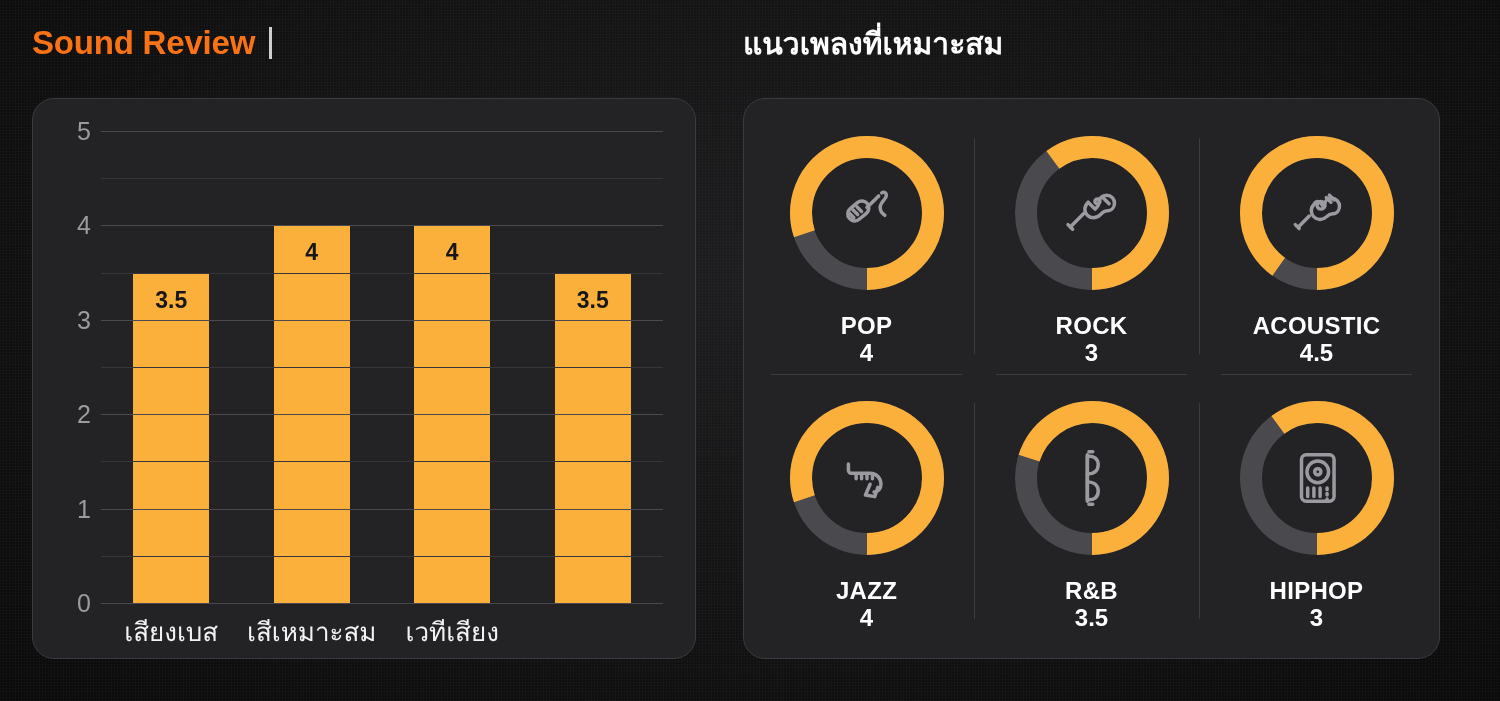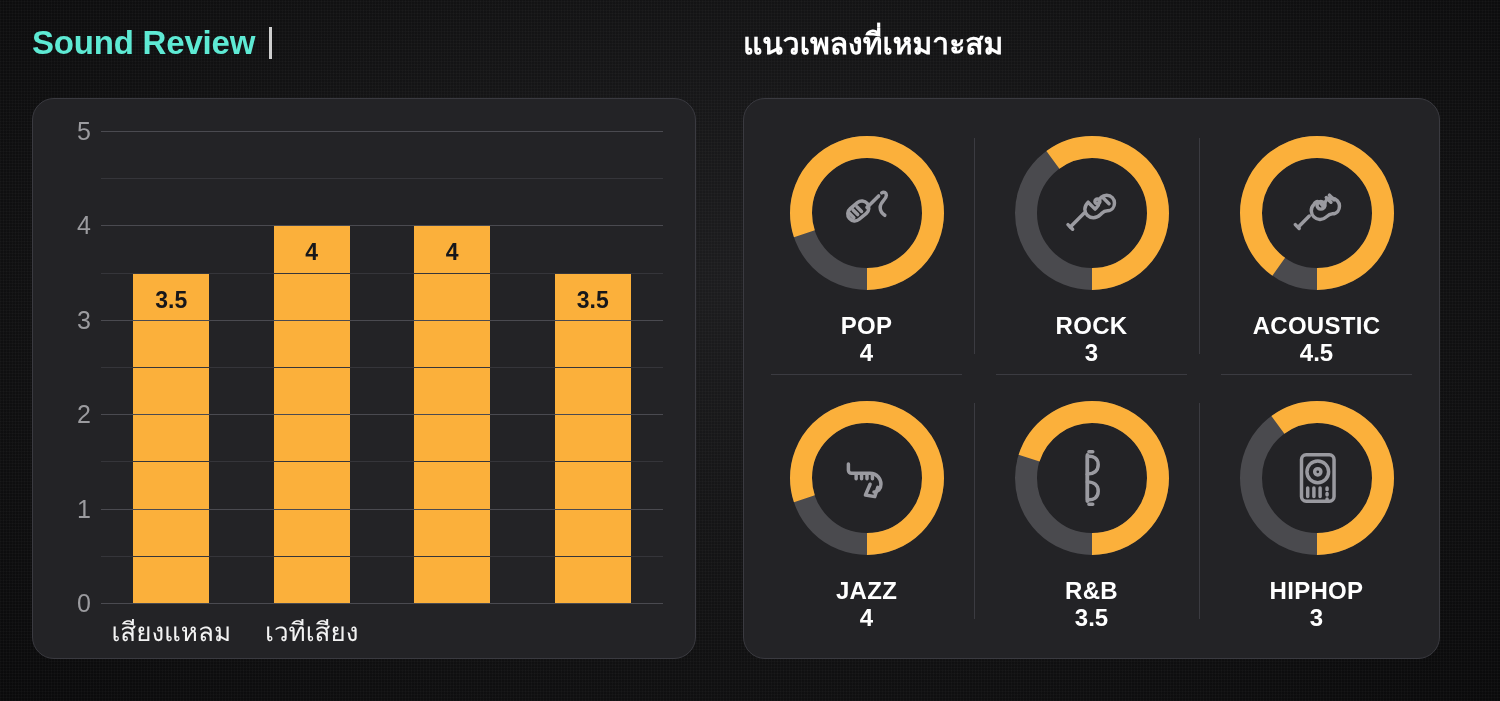--- a/index.html
+++ b/index.html
@@ -41,21 +41,21 @@
     grid-column: 3;
     grid-row: 1;
     display: flex;
     align-items: center;
     padding-left: 22px;
   }
 
   .title-main {
     font-size: 33px;
     font-weight: bold;
-    color: #5eead4;
+    color: #f97316;
     letter-spacing: -0.2px;
     white-space: nowrap;
   }
   .title-sep {
     display: inline-block;
     width: 3px;
     height: 32px;
     background: #cfcfcf;
     margin: 0 13px 0 14px;
     vertical-align: -6px;
@@ -309,21 +309,22 @@
             <div class="gridline" style="top: 80%;"></div>
             <div class="gridline" style="top: 60%;"></div>
             <div class="gridline" style="top: 40%;"></div>
             <div class="gridline" style="top: 20%;"></div>
             <div class="gridline" style="top: 0%;"></div>
           </div>
       </div>
       <div class="x-axis">
         <div></div>
         <div class="x-labels" id="x-labels">
-            <div class="x-label">เสียงแหลม</div>
+            <div class="x-label">เสียงเบส</div>
+            <div class="x-label">เสีเหมาะสม</div>
             <div class="x-label">เวทีเสียง</div>
           </div>
       </div>
     </div>
   </div>
 
   <div class="panel panel-right">
     <div class="genre-grid" id="genre-grid">
         <div class="genre-cell bdr-r bdr-b">
           <div class="donut-wrap">

